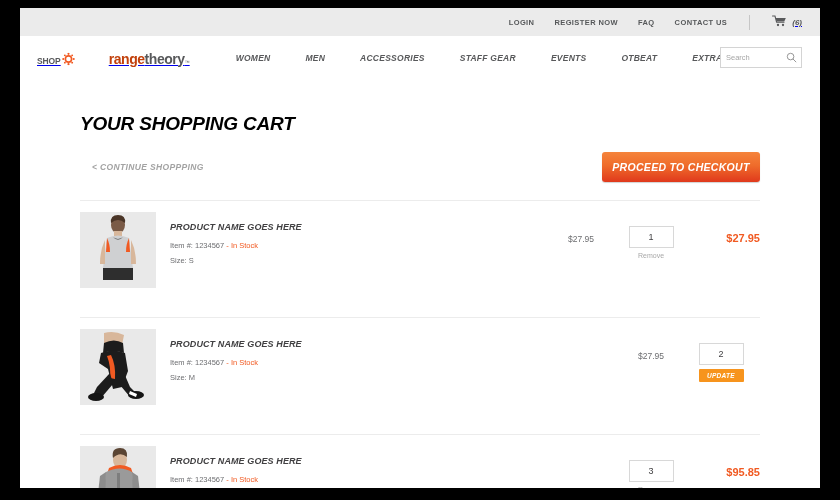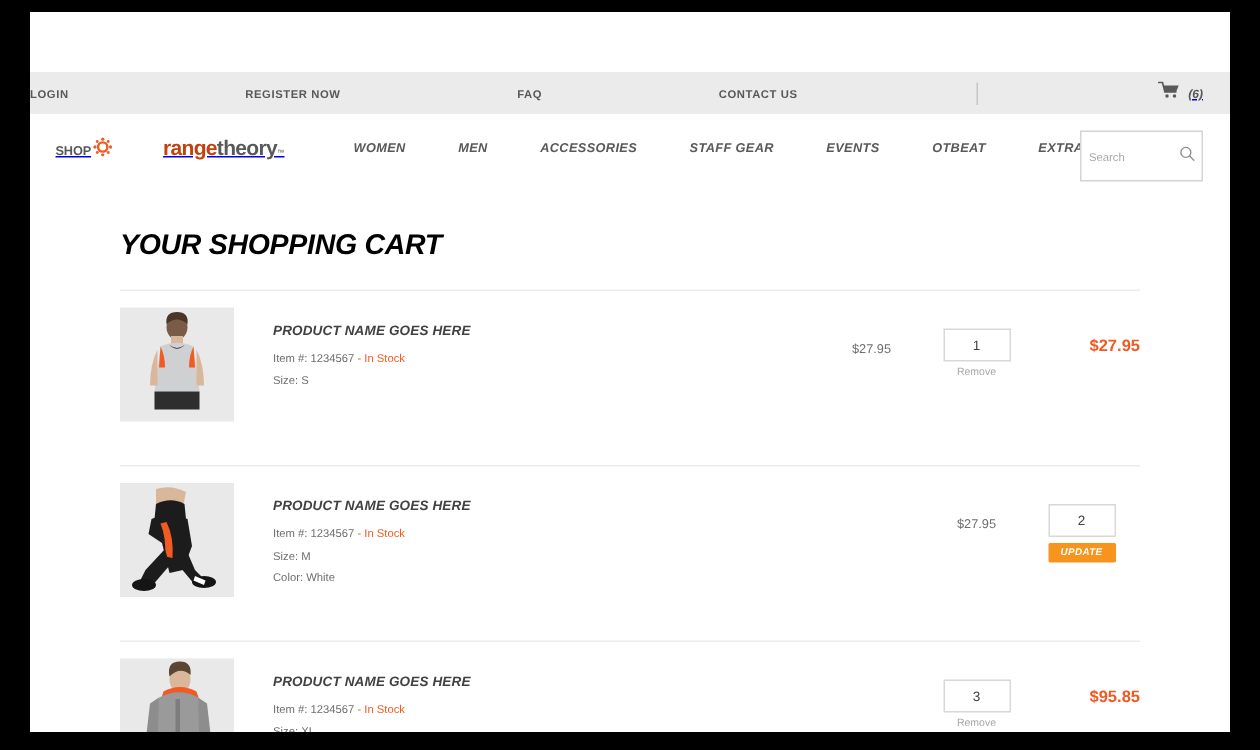--- a/index.html
+++ b/index.html
@@ -29,24 +29,23 @@
     background: #ffffff;
     overflow: hidden;
   }
 
   
   .utility-bar {
     height: 28px;
     background: #ebebeb;
     display: flex;
     align-items: center;
-    justify-content: space-between;
+    justify-content: flex-end;
     padding-right: 18px;
     gap: 20px;
-    margin-top: 40px;
   }
   .utility-link {
     font-size: 7.5px;
     letter-spacing: 0.4px;
     color: #56585a;
     font-weight: bold;
     text-decoration: none;
     white-space: nowrap;
   }
   .utility-divider {
@@ -131,21 +130,21 @@
     text-decoration: none;
     white-space: nowrap;
     padding-left: 18px;
   }
 
   .search-box {
     position: absolute;
     right: 18px;
     top: 11px;
     width: 82px;
-    height: 34px;
+    height: 21px;
     border: 1px solid #d4d4d4;
     background: #fff;
     display: flex;
     align-items: center;
     padding: 0 5px;
   }
   .search-input {
     border: none;
     outline: none;
     font-size: 7.5px;
@@ -224,21 +223,21 @@
     height: 76px;
     flex: none;
     background: #e9e9e9;
     overflow: hidden;
     position: relative;
   }
   .thumb svg { display: block; }
 
   .item-info {
     flex: 1;
-    padding-left: 26px;
+    padding-left: 14px;
     padding-top: 10px;
   }
   .item-name {
     font-size: 9px;
     font-weight: bold;
     font-style: italic;
     color: #414042;
     letter-spacing: 0.1px;
     margin-bottom: 7px;
   }
@@ -381,20 +380,24 @@
             <line x1="7.7" y1="7.7" x2="10.8" y2="10.8" stroke="#8d8d8d" stroke-width="1" stroke-linecap="round"></line>
           </svg>
         </span>
       </div>
     </div>
 
     <div class="content">
 
       <h1 class="page-title">YOUR SHOPPING CART</h1>
 
+      <div class="subrow">
+        <a class="continue-link" href="#">&lt; CONTINUE SHOPPPING</a>
+        <button class="checkout-btn">PROCEED TO CHECKOUT</button>
+      </div>
 
       <div class="divider"></div>
 
       <div class="cart-row">
         <div class="thumb">
           <svg width="76" height="76" viewBox="0 0 76 76">
             <rect width="76" height="76" fill="#e9e9e9"></rect>
             <ellipse cx="38" cy="13" rx="7" ry="8.5" fill="#7a5b47"></ellipse>
             <path d="M31 11 q7 -6 14 0 q1 -8 -7 -8 q-8 0 -7 8z" fill="#4a3527"></path>
             <rect x="34" y="19" width="8" height="7" fill="#d8b79b"></rect>
@@ -438,21 +441,20 @@
             <ellipse cx="56" cy="66" rx="8" ry="4" fill="#151515"></ellipse>
             <path d="M50 62 l7 3 l-1 3 l-7 -3z" fill="#ffffff"></path>
           </svg>
         </div>
         <div class="item-info">
           <div class="item-name">PRODUCT NAME GOES HERE</div>
           <div class="item-meta">
             <span>Item #: 1234567</span><span class="stock"> - In Stock</span>
           </div>
           <div class="item-meta">Size: M</div>
-          <div class="item-meta">Color: White</div>
         </div>
         <div class="price-col">$27.95</div>
         <div class="qty-col">
           <input class="qty-input" type="text" value="2" style="">
           <button class="update-btn">UPDATE</button>
         </div>
       </div>
 
       <div class="divider"></div>
 

